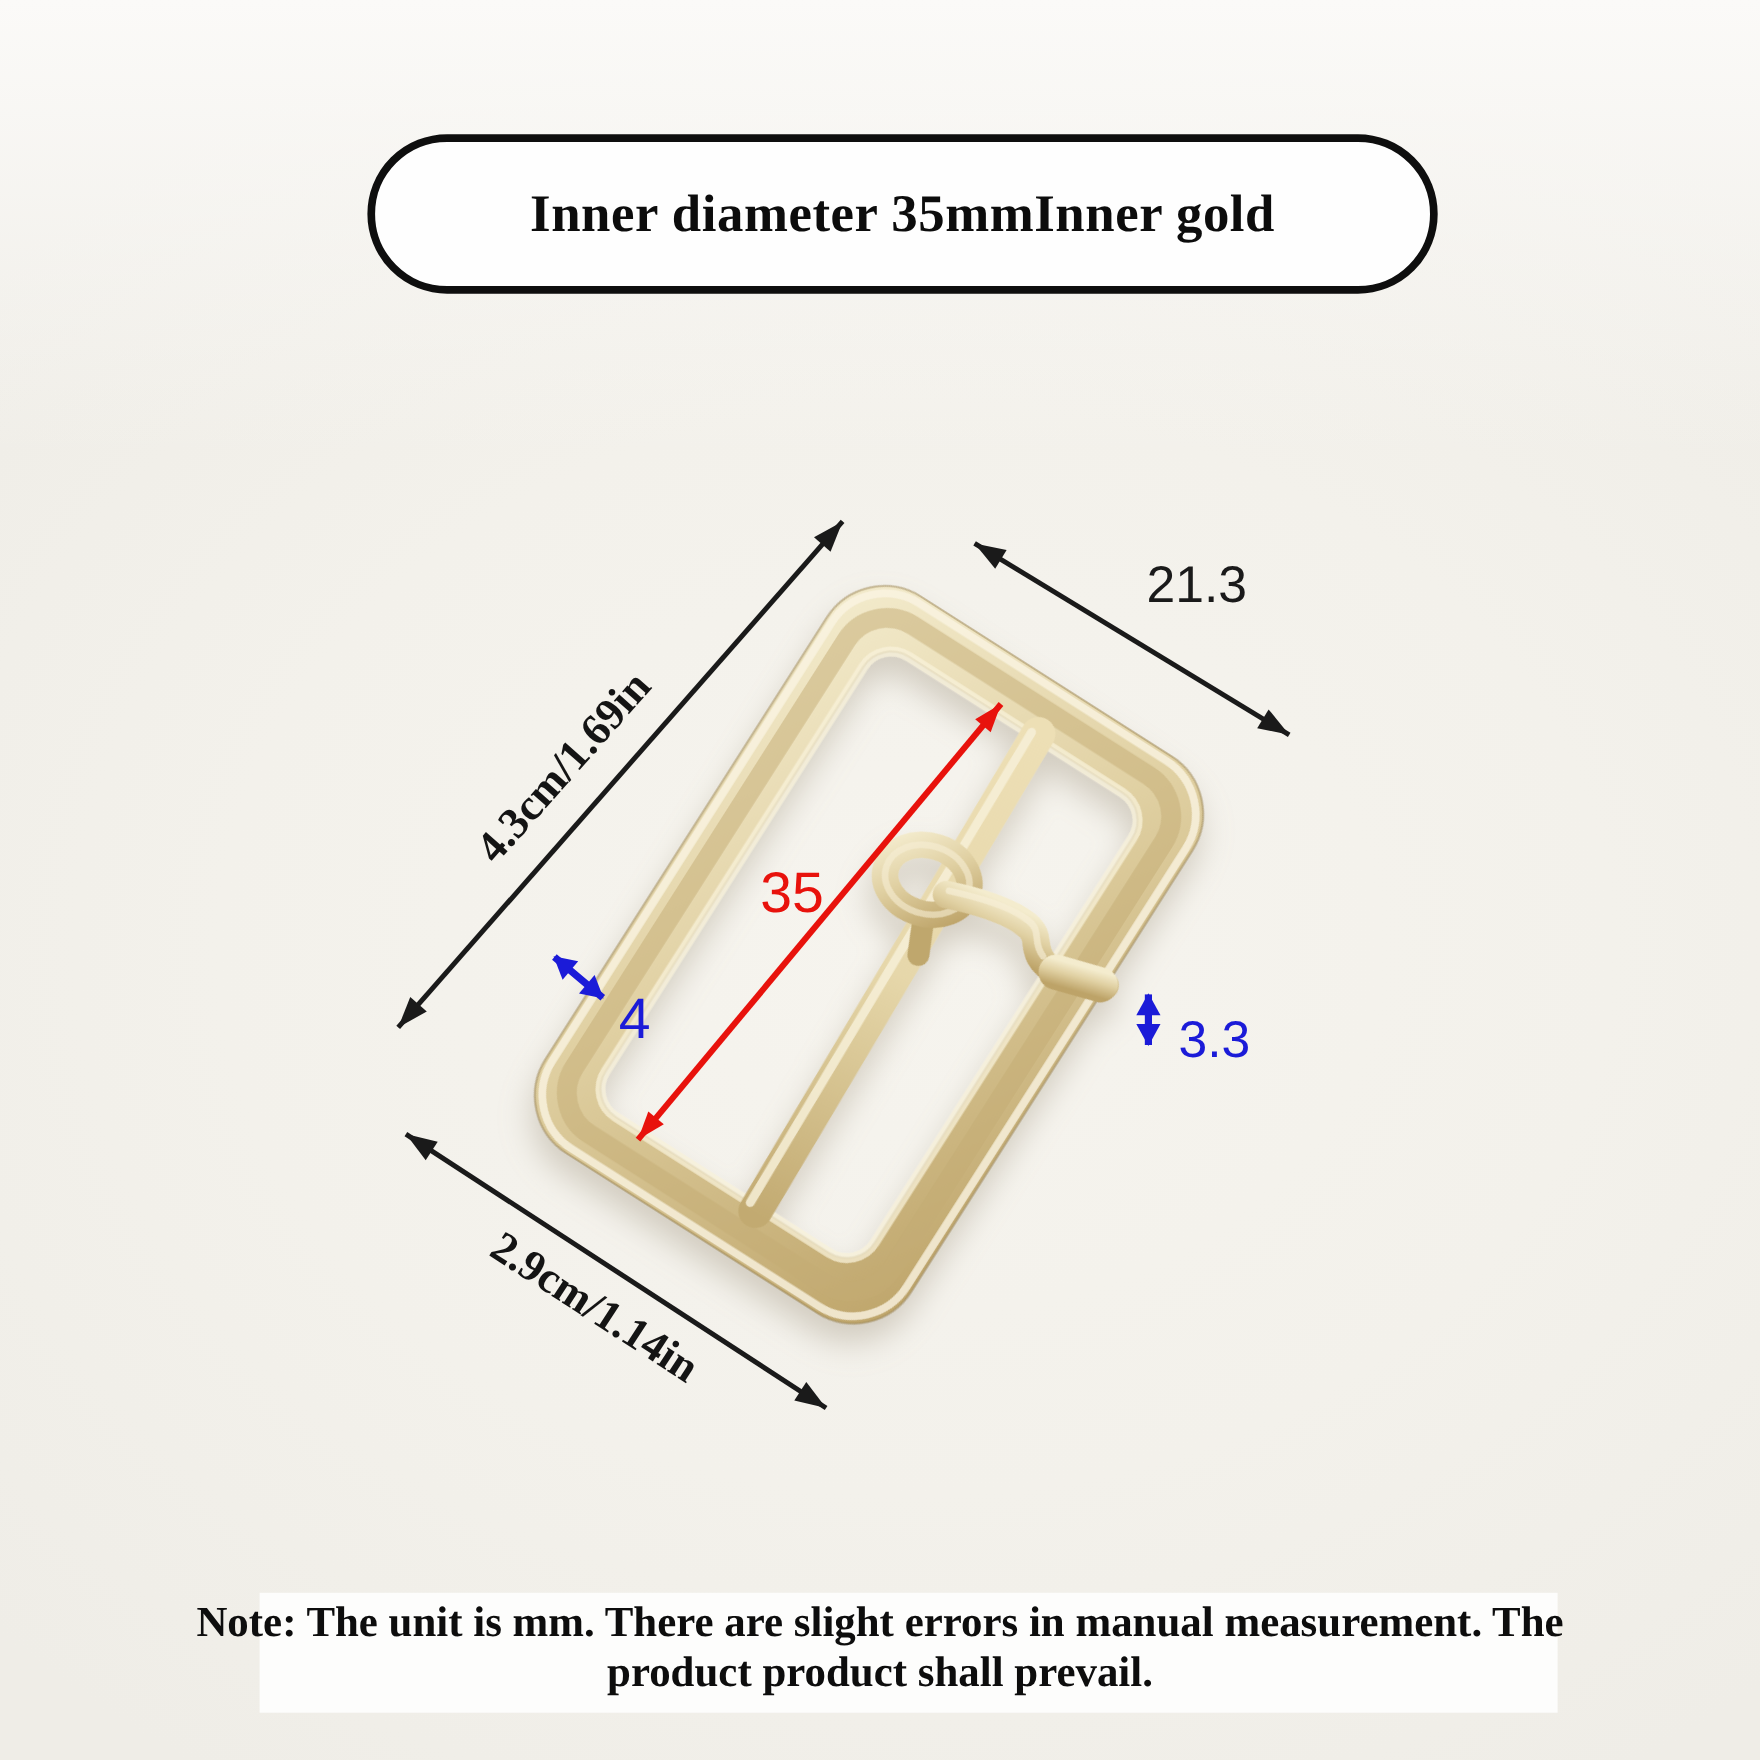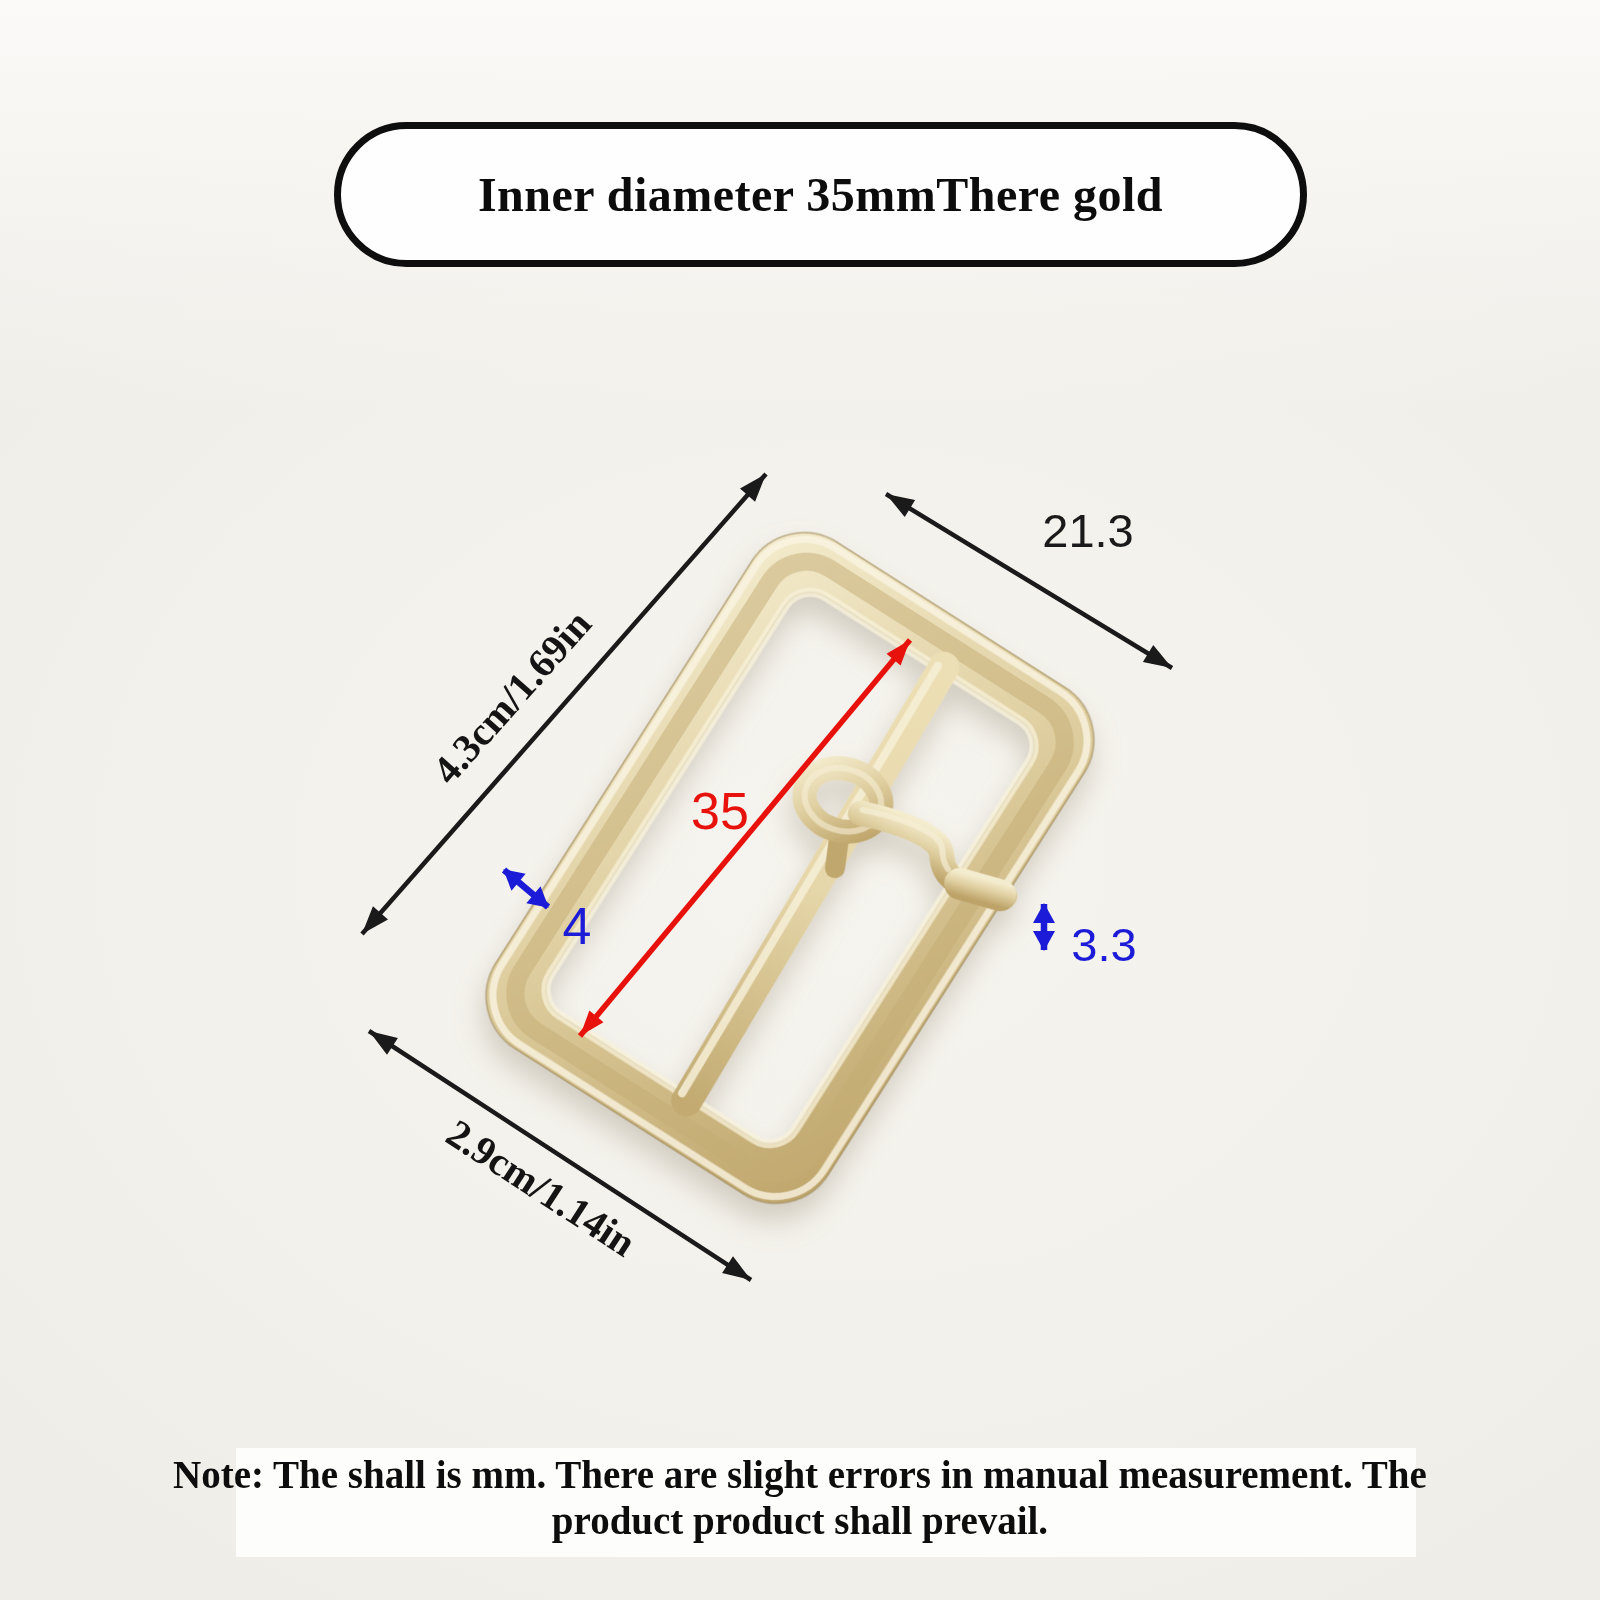--- a/index.html
+++ b/index.html
@@ -36,21 +36,21 @@
   .dim-red{stroke:#e8120c;stroke-width:5.5;fill:none;}
   .dim-blue{stroke:#1b1bd8;stroke-width:6.5;fill:none;}
 </style>
 </head>
 <body>
 
 <div class="page">
 
   <div class="badge">
     <div>Inner diameter 35mm</div>
-    <div>There gold</div>
+    <div>Inner gold</div>
   </div>
 
   <svg class="illustration" viewBox="0 0 1600 1600" xmlns="http://www.w3.org/2000/svg">
     <defs>
       <linearGradient id="gFrame" x1="0" y1="0" x2="1" y2="1">
         <stop offset="0" stop-color="#f4ecce"></stop>
         <stop offset="0.45" stop-color="#e0d0a2"></stop>
         <stop offset="1" stop-color="#bda368"></stop>
       </linearGradient>
       <linearGradient id="gBar" gradientUnits="userSpaceOnUse" x1="0" y1="-250" x2="70" y2="250">
@@ -112,17 +112,17 @@
       <line class="dim-blue" x1="504" y1="870" x2="548" y2="907" marker-start="url(#ahBlue)" marker-end="url(#ahBlue)"></line>
       <text class="t-blue" x="577" y="944" text-anchor="middle">4</text>
 
       <line class="dim-blue" x1="1044" y1="904" x2="1044" y2="950" marker-start="url(#ahBlue)" marker-end="url(#ahBlue)"></line>
       <text class="t-blue-sm" x="1104" y="961" text-anchor="middle">3.3</text>
     </g>
   </svg>
 
   <div class="note-band"></div>
   <div class="note">
-    <div>Note: The shall is mm. There are slight errors in manual measurement. The</div>
+    <div>Note: The unit is mm. There are slight errors in manual measurement. The</div>
     <div>product product shall prevail.</div>
   </div>
 
 </div>
 
 </body></html>

